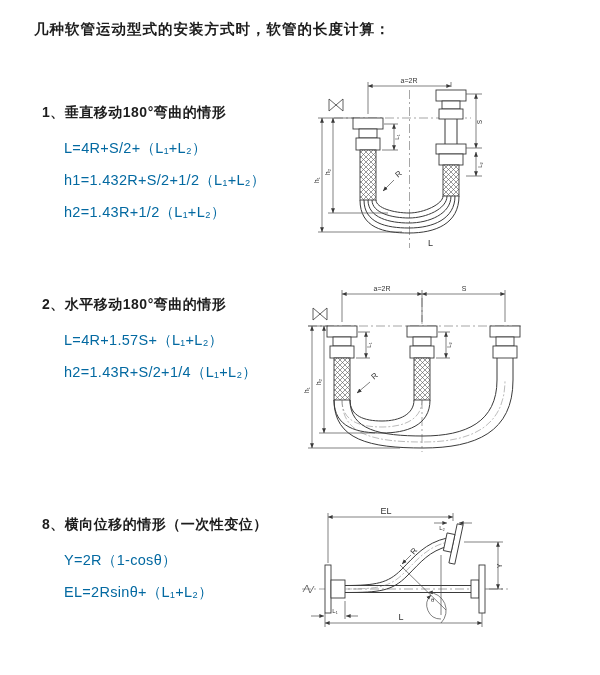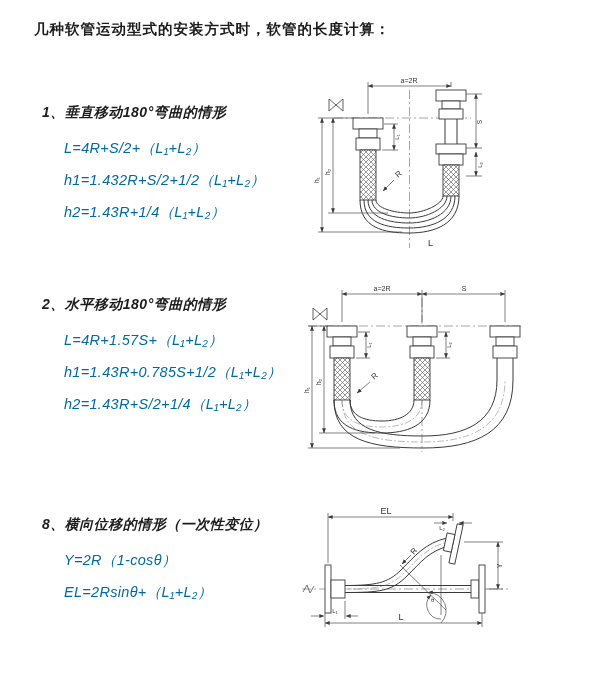--- a/index.html
+++ b/index.html
@@ -6,21 +6,21 @@
   body{
     width:600px;height:675px;position:relative;overflow:hidden;
     background:#ffffff;
     font-family:"Liberation Sans","DejaVu Sans",sans-serif;
     color:#222;
   }
   .page-title{
     position:absolute;left:34px;top:20px;
     font-size:14.5px;font-weight:700;letter-spacing:1px;color:#1d1d1d;
   }
-  .section{position:absolute;left:42px;width:275px;font-style:italic;}
+  .section{position:absolute;left:42px;width:275px;}
   .sec-heading{font-size:14px;font-weight:700;letter-spacing:0.5px;color:#1d1d1d;margin-bottom:10px;}
   .formula{font-size:14.5px;font-weight:400;color:#0369a1;padding-left:22px;height:32px;line-height:32px;letter-spacing:0.3px;white-space:nowrap;}
   .diag{position:absolute;}
   #diag1{left:306px;top:72px;}
   #diag2{left:300px;top:280px;}
   #diag3{left:298px;top:503px;text-decoration:underline;}
   svg{display:block;}
   svg text{font-family:"Liberation Sans","DejaVu Sans",sans-serif;fill:#333;}
   .ink{stroke:#3a3a3a;fill:none;}
   .dim{stroke:#4a4a4a;stroke-width:0.7;fill:none;}
@@ -44,21 +44,21 @@
     </pattern>
   </defs>
 </svg>
 
 <div class="page-title">几种软管运动型式的安装方式时，软管的长度计算：</div>
 
 <div class="section" style="top:104px">
   <div class="sec-heading">1、垂直移动180°弯曲的情形</div>
   <div class="formula">L=4R+S/2+（L₁+L₂）</div>
   <div class="formula">h1=1.432R+S/2+1/2（L₁+L₂）</div>
-  <div class="formula">h2=1.43R+1/4（L₁+L₂）</div>
+  <div class="formula">h2=1.43R+1/2（L₁+L₂）</div>
 </div>
 
 <div class="diag" id="diag1">
 <svg width="215" height="185" viewBox="0 0 215 185">
 
   <line class="cl" x1="103.5" y1="18" x2="103.5" y2="176"></line>
   <line class="cl" x1="28" y1="46" x2="165" y2="46"></line>
 
   <g class="ink" stroke-width="0.8">
     <path d="M23,27 L23,39 L30,33 Z M37,27 L37,39 L30,33 Z"></path>
@@ -135,21 +135,20 @@
     <text x="92" y="106" font-size="8" transform="rotate(-40 92 106)">R</text>
   </g>
 
   <text x="122" y="174" font-size="9">L</text>
 </svg>
 </div>
 
 <div class="section" style="top:296px">
   <div class="sec-heading">2、水平移动180°弯曲的情形</div>
   <div class="formula">L=4R+1.57S+（L₁+L₂）</div>
-  <div class="formula">h1=1.43R+0.785S+1/2（L₁+L₂）</div>
   <div class="formula">h2=1.43R+S/2+1/4（L₁+L₂）</div>
 </div>
 
 <div class="diag" id="diag2">
 <svg width="245" height="180" viewBox="0 0 245 180">
 
   <line class="cl" x1="122" y1="18" x2="122" y2="172"></line>
   <line class="cl" x1="8" y1="46" x2="222" y2="46"></line>
 
   <g class="ink" stroke-width="0.8">

